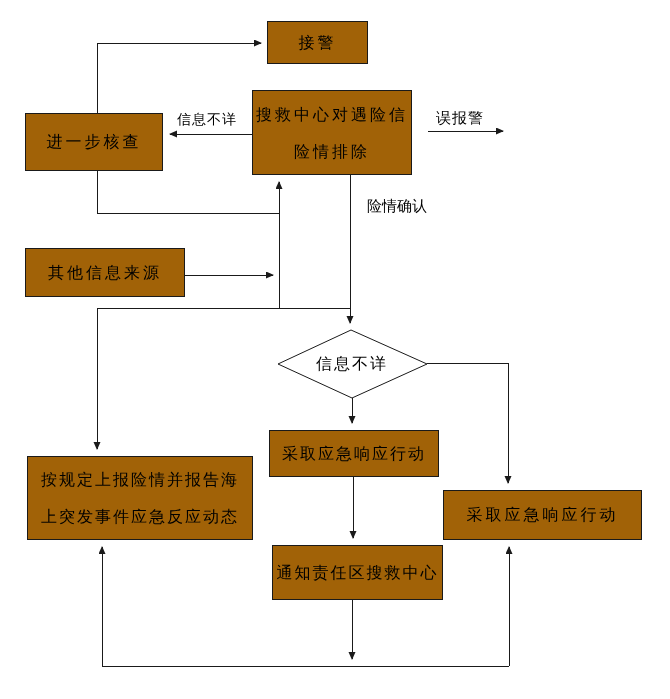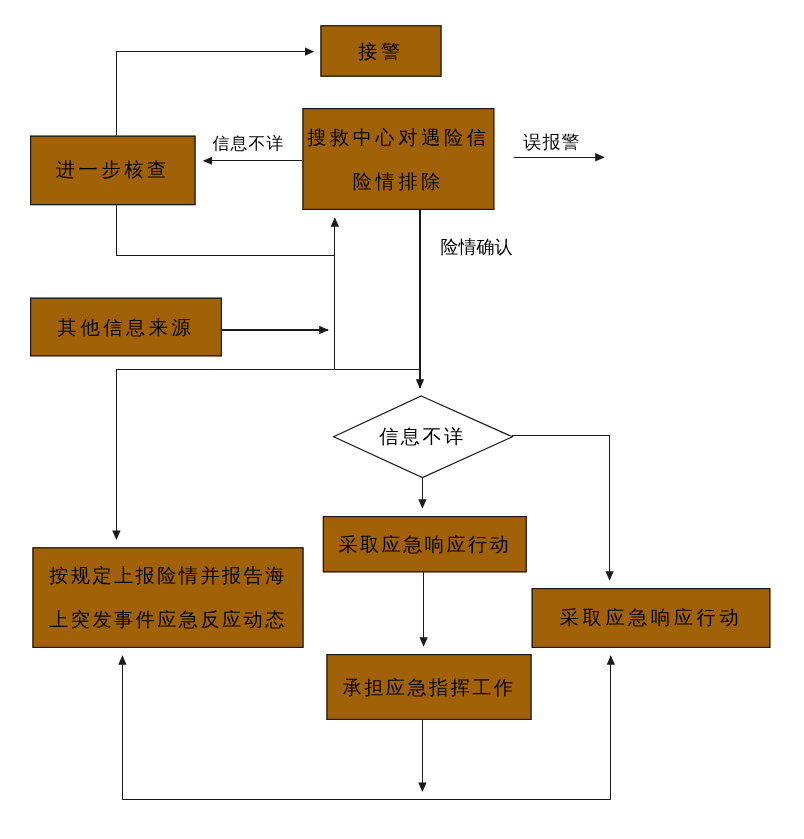--- a/index.html
+++ b/index.html
@@ -127,21 +127,21 @@
   <div class="box box-report">
     <span class="ln">按规定上报险情并报告海</span>
     <span class="ln">上突发事件应急反应动态</span>
   </div>
 
   <div class="box box-action">
     <span class="ln">采取应急响应行动</span>
   </div>
 
   <div class="box box-agency">
-    <span class="ln">承担应急指挥工作</span>
+    <span class="ln">通知责任区搜救中心</span>
   </div>
 
   <div class="edge-label label-info-unclear">信息不详</div>
 
   <div class="edge-label label-false-alarm">误报警</div>
 
   <div class="edge-label label-danger-confirmed">险情确认</div>
 
 </div>
 

